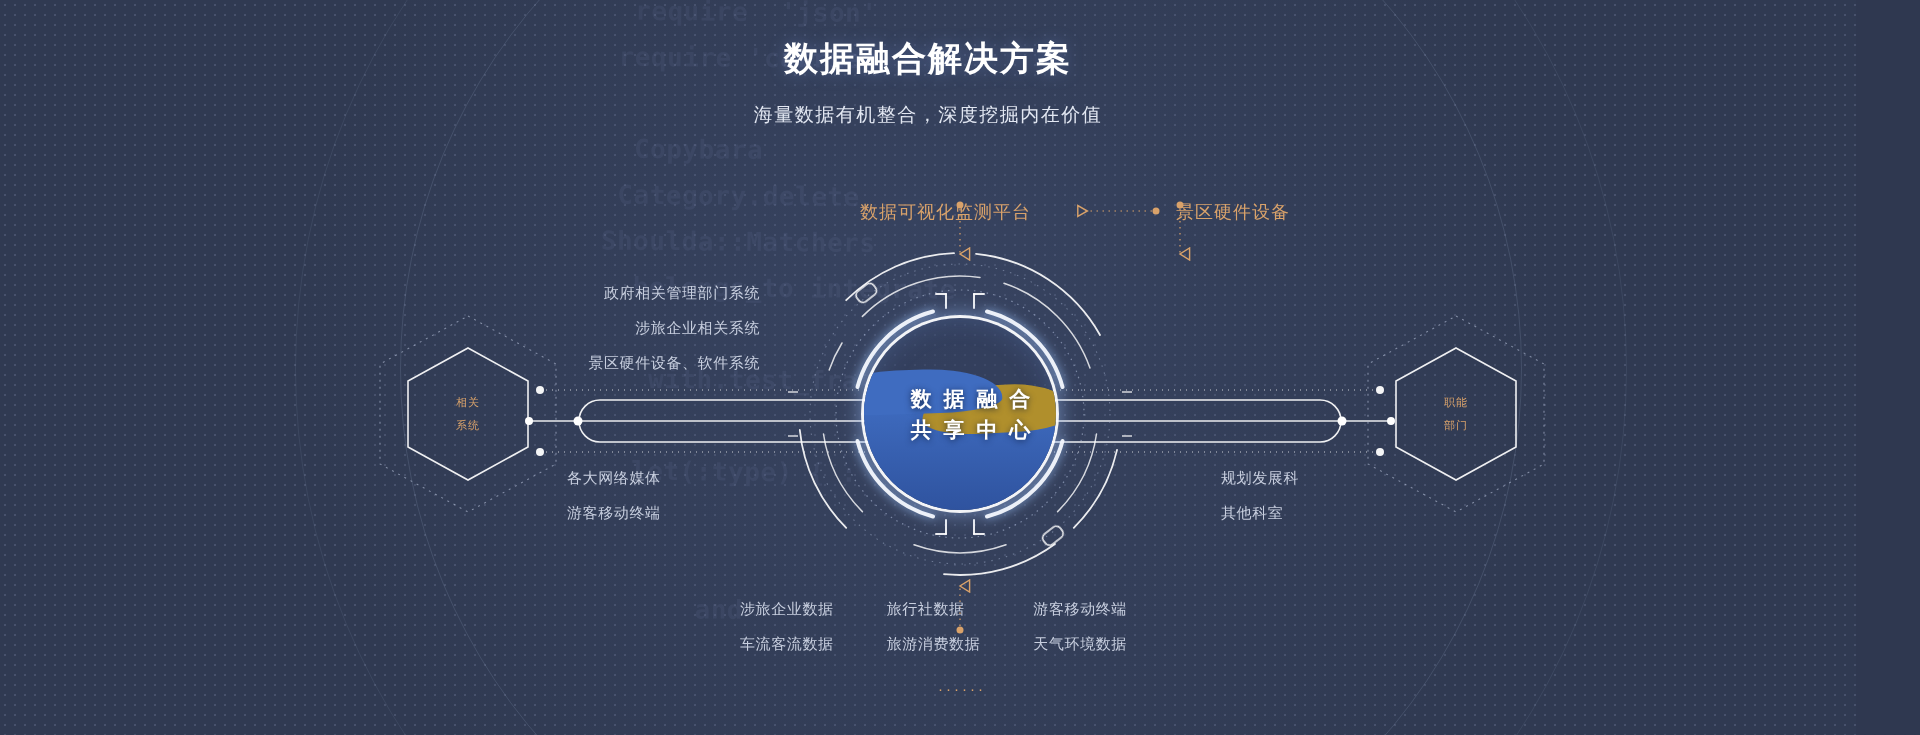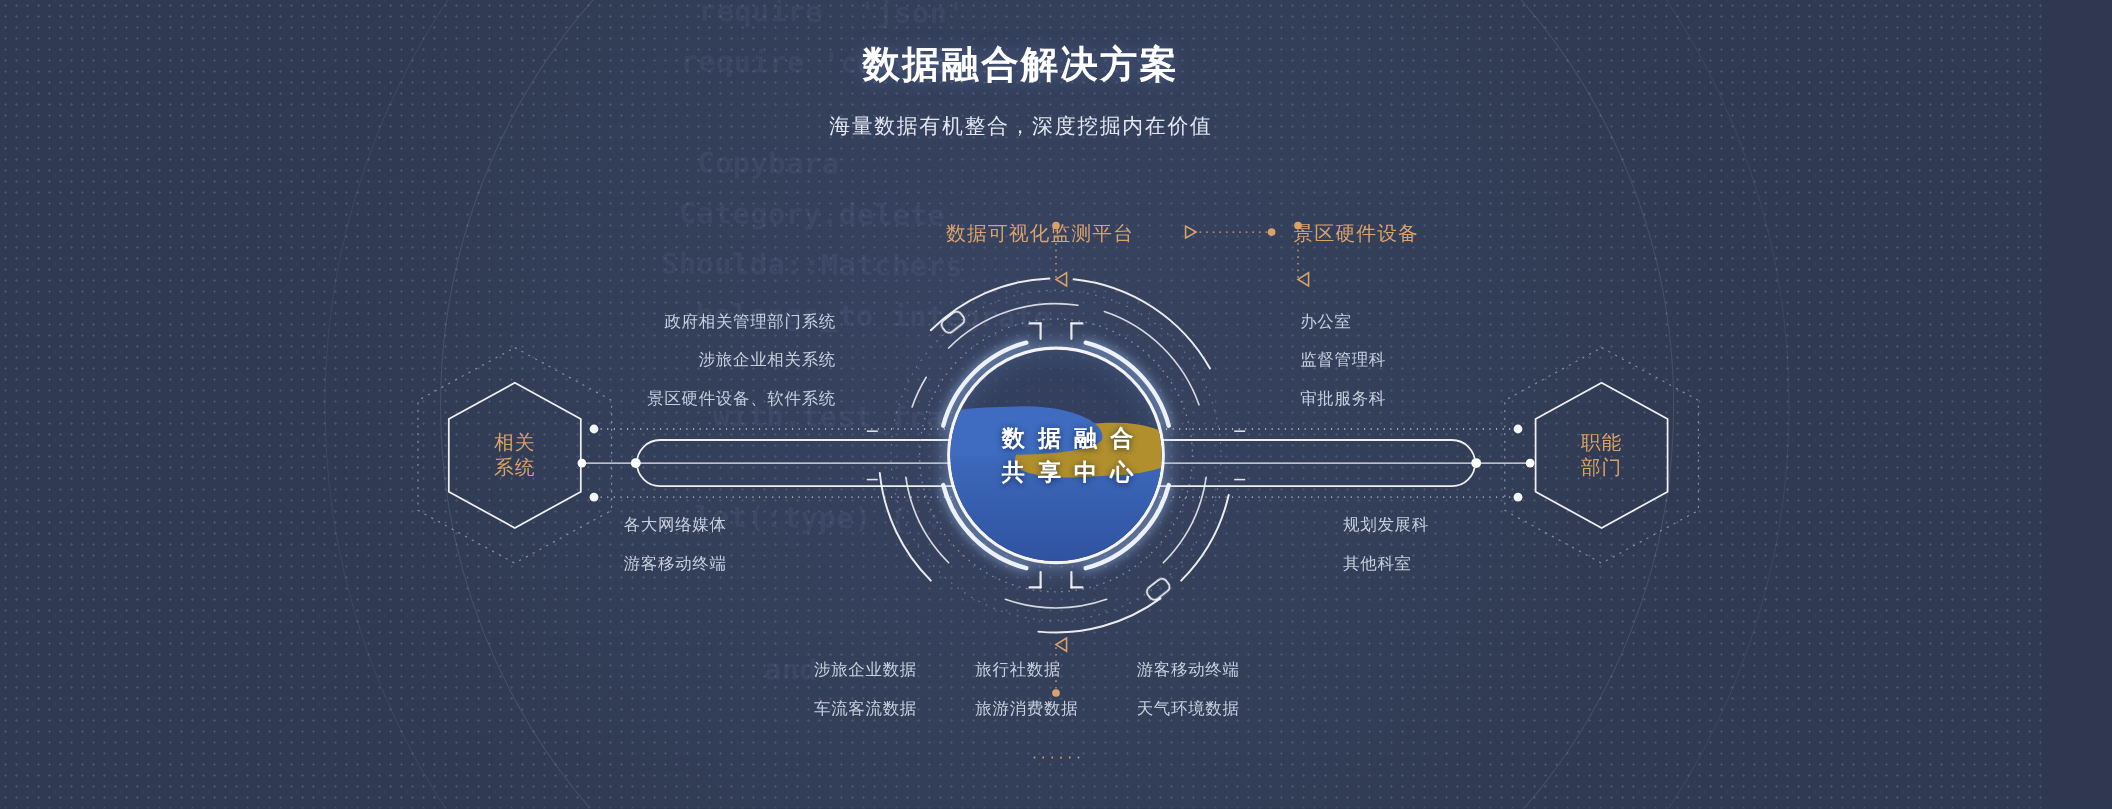--- a/index.html
+++ b/index.html
@@ -155,21 +155,21 @@
     z-index: 22;
   }
   .hexnode.left  { left: 408px;  top: 348px; }
   .hexnode.right { left: 1396px; top: 348px; }
   .hexnode .hexlabel {
     position: absolute;
     left: 0; right: 0; top: 50%;
     transform: translateY(-50%);
     text-align: center;
     color: #d9a26a;
-    font-size: 18px;
+    font-size: 11px;
     line-height: 23px;
     letter-spacing: 1px;
     font-weight: normal;
   }
 
   
   .conn-svg {
     position: absolute;
     left: 0; top: 0;
     width: 1920px; height: 735px;
@@ -423,25 +423,20 @@
     <div class="row">政府相关管理部门系统</div>
     <div class="row">涉旅企业相关系统</div>
     <div class="row">景区硬件设备、软件系统</div>
   </div>
 
   <div class="grp" style="left:547px; top:460px;margin-left:20px;">
     <div class="row">各大网络媒体</div>
     <div class="row">游客移动终端</div>
   </div>
 
-  <div class="grp" style="left:1182px; top:275px;">
-    <div class="row">办公室</div>
-    <div class="row">监督管理科</div>
-    <div class="row">审批服务科</div>
-  </div>
 
   <div class="grp" style="left:1182px; top:460px;margin-left:39px;">
     <div class="row">规划发展科</div>
     <div class="row">其他科室</div>
   </div>
 
   <div class="bottom-grid">
     <div class="brow">
       <div class="bcell">涉旅企业数据</div>
       <div class="bcell">旅行社数据</div>

